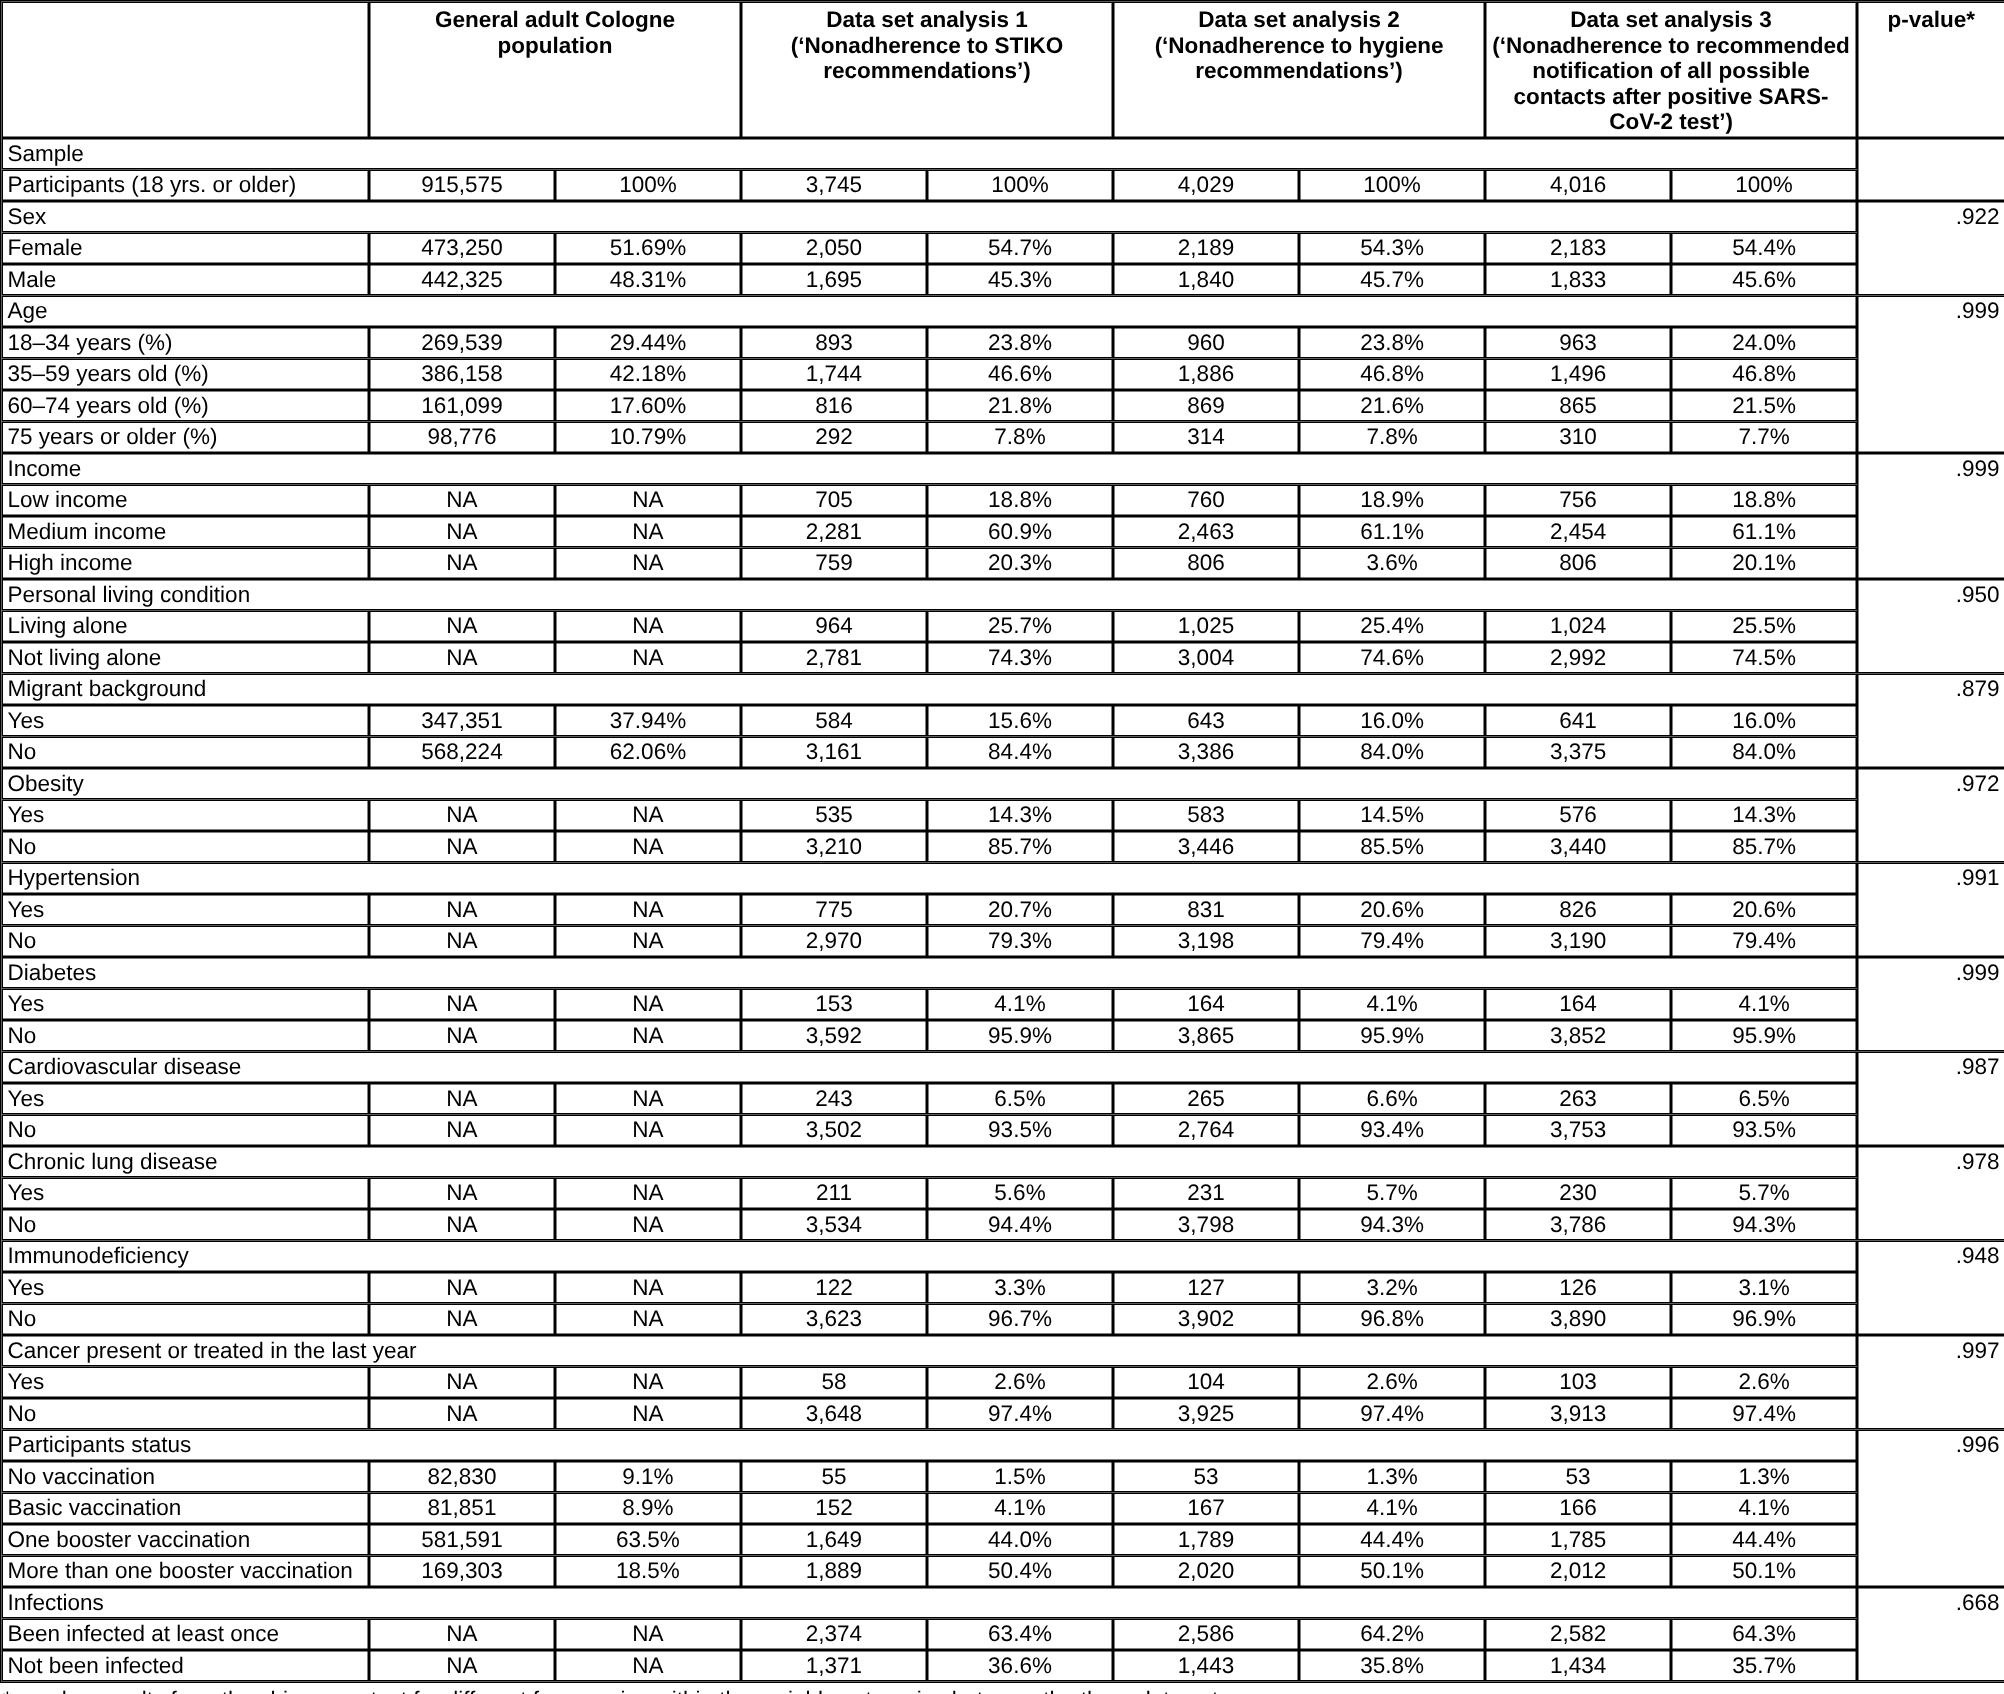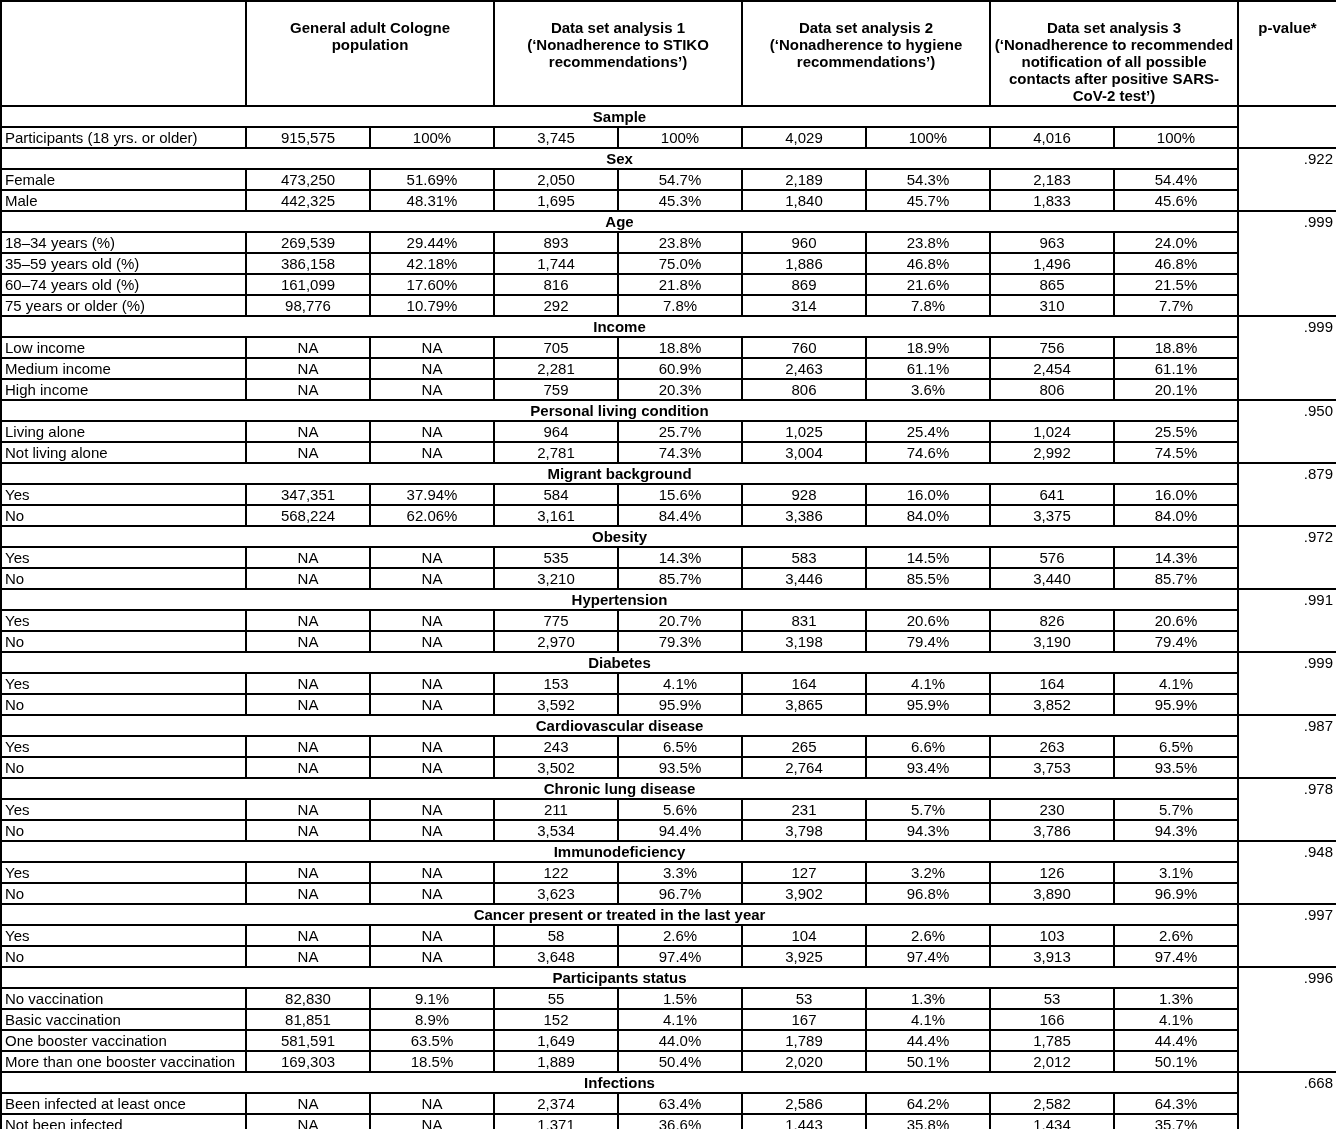--- a/index.html
+++ b/index.html
@@ -25,25 +25,25 @@
     line-height: 17px;
     padding: 1px 3px;
     overflow: hidden;
     background: #fff;
   }
   table.stats th {
     font-weight: bold;
     text-align: center;
     vertical-align: top;
     height: 70px;
-    padding-top: 17px;
+    padding-top: 3px;
   }
   td.sec {
-    font-weight: bold;
-    text-align: center;
+    font-weight: normal;
+    text-align: left;
     padding-left: 6px;
   }
   td.lbl {
     text-align: left;
     padding-left: 18px;
   }
   td.num {
     text-align: center;
   }
   td.pv {
@@ -138,21 +138,21 @@
           <td class="num">960</td>
           <td class="num">23.8%</td>
           <td class="num">963</td>
           <td class="num">24.0%</td>
         </tr>
         <tr>
           <td class="lbl">35–59 years old (%)</td>
           <td class="num">386,158</td>
           <td class="num">42.18%</td>
           <td class="num">1,744</td>
-          <td class="num">75.0%</td>
+          <td class="num">46.6%</td>
           <td class="num">1,886</td>
           <td class="num">46.8%</td>
           <td class="num">1,496</td>
           <td class="num">46.8%</td>
         </tr>
         <tr>
           <td class="lbl">60–74 years old (%)</td>
           <td class="num">161,099</td>
           <td class="num">17.60%</td>
           <td class="num">816</td>
@@ -239,21 +239,21 @@
         <tr>
           <td colspan="9" class="sec">Migrant background</td>
           <td rowspan="3" class="pv">.879</td>
         </tr>
         <tr>
           <td class="lbl">Yes</td>
           <td class="num">347,351</td>
           <td class="num">37.94%</td>
           <td class="num">584</td>
           <td class="num">15.6%</td>
-          <td class="num">928</td>
+          <td class="num">643</td>
           <td class="num">16.0%</td>
           <td class="num">641</td>
           <td class="num">16.0%</td>
         </tr>
         <tr>
           <td class="lbl">No</td>
           <td class="num">568,224</td>
           <td class="num">62.06%</td>
           <td class="num">3,161</td>
           <td class="num">84.4%</td>

